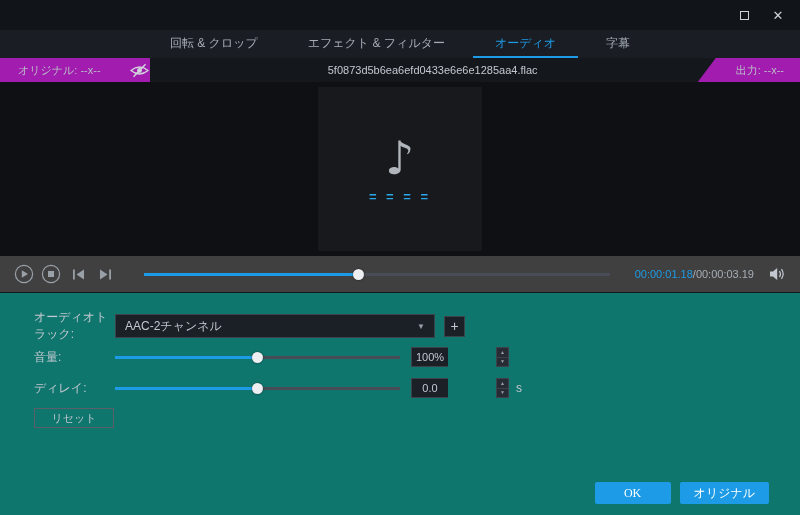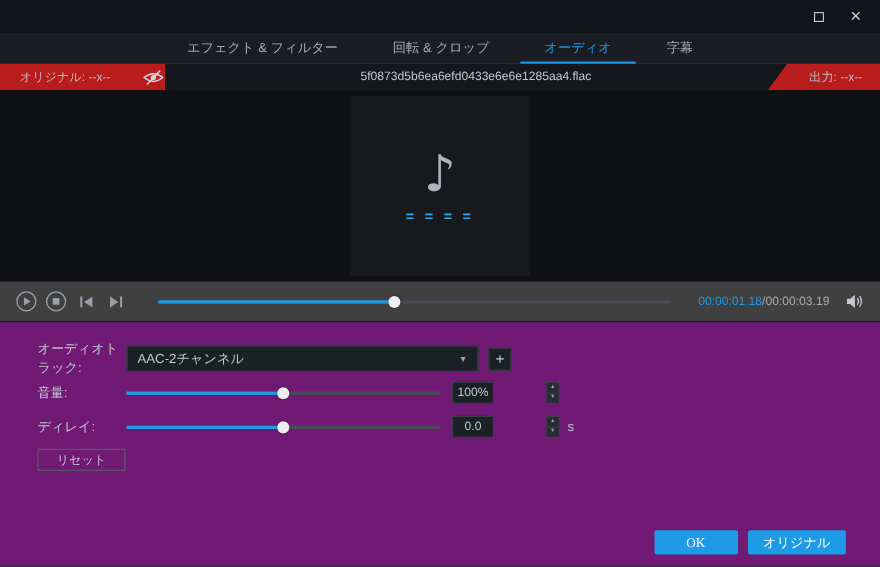--- a/index.html
+++ b/index.html
@@ -16,21 +16,21 @@
   .titlebar { height: 30px; background: #111419; display: flex; align-items: center; justify-content: flex-end; padding-right: 10px; gap: 10px; flex: 0 0 auto; }
   .win-btn { width: 24px; height: 20px; display: flex; align-items: center; justify-content: center; color: #ccd0d7; font-size: 13px; cursor: pointer; }
   .max-box { width: 9px; height: 9px; border: 1px solid #ccd0d7; display: block; }
 
   
   .tabbar { height: 28px; background: #1a1d24; display: flex; justify-content: center; align-items: stretch; gap: 6px; flex: 0 0 auto; }
   .tab { padding: 0 22px; display: flex; align-items: center; font-size: 12px; color: #a7adb6; cursor: pointer; border-bottom: 2px solid transparent; white-space: nowrap; }
   .tab.active { color: var(--accent); border-bottom-color: var(--accent); }
 
   
-  .filebar { height: 24px; background: #b91c1c; display: flex; align-items: stretch; font-size: 11px; flex: 0 0 auto; }
+  .filebar { height: 24px; background: #a21caf; display: flex; align-items: stretch; font-size: 11px; flex: 0 0 auto; }
   .fb-left { flex: 0 0 auto; display: flex; align-items: center; padding-left: 18px; gap: 28px; color: #b9bec6; }
   .fb-center { flex: 1 1 auto; background: #14171c; display: flex; align-items: center; justify-content: center; color: #c3c8d0; clip-path: polygon(0 0, 100% 0, calc(100% - 18px) 100%, 0 100%); margin-right: 4px; }
   .fb-right { flex: 0 0 auto; display: flex; align-items: center; padding: 0 16px; color: #b9bec6; }
   .eye { display: flex; align-items: center; cursor: pointer; }
 
   
   .preview { height: 174px; background: #0e1014; display: flex; align-items: center; justify-content: center; flex: 0 0 auto; }
   .thumb { width: 164px; height: 164px; background: #17191d; display: flex; flex-direction: column; align-items: center; justify-content: center; gap: 8px; }
   .note { font-size: 46px; color: #b0b5bc; line-height: 1; font-family: "DejaVu Sans", sans-serif; }
   .eq { font-size: 13px; font-weight: bold; color: #2aa7e8; letter-spacing: 3px; }
@@ -44,21 +44,21 @@
   .time .sep, .time .tot { color: #a7adb6; }
   .speaker { display: flex; align-items: center; cursor: pointer; }
 
   
   .slider { position: relative; height: 13px; cursor: pointer; }
   .slider .track { position: absolute; top: 5px; left: 0; right: 0; height: 3px; background: #474c56; }
   .slider .fill { position: absolute; top: 5px; left: 0; width: var(--p, 50%); height: 3px; background: var(--accent); }
   .slider .thumb { position: absolute; top: 1px; left: var(--p, 50%); width: 11px; height: 11px; margin-left: -5.5px; border-radius: 50%; background: #eceef1; box-shadow: 0 0 2px rgba(0,0,0,.6); }
 
   
-  .panel { flex: 1 1 auto; background: #701a75; border-top: 1px solid #15171c; display: flex; flex-direction: column; padding: 22px 0 0 34px; }
+  .panel { flex: 1 1 auto; background: #0f766e; border-top: 1px solid #15171c; display: flex; flex-direction: column; padding: 22px 0 0 34px; }
   .row { display: flex; align-items: center; margin-bottom: 9px; height: 22px; }
   .row .lbl { width: 81px; font-size: 12px; flex: 0 0 auto; }
   .dropdown { width: 320px; height: 24px; background: #1b1f26; border: 1px solid #3c414b; display: flex; align-items: center; padding: 0 9px; font-size: 12px; cursor: pointer; }
   .dd-val { flex: 1; }
   .dd-arrow { font-size: 8px; color: #9aa0a8; }
   .add-btn { width: 21px; height: 21px; border: 1px solid #3c414b; background: #1b1f26; margin-left: 9px; display: flex; align-items: center; justify-content: center; font-size: 14px; color: #c3c8d0; cursor: pointer; }
   .ctl-slider { width: 285px; flex: 0 0 auto; }
   .numbox { display: flex; margin-left: 11px; height: 20px; flex: 0 0 auto; gap: 48px; }
   .num-val { width: 37px; background: #1b1f26; border: 1px solid #3c414b; border-right: none; display: flex; align-items: center; justify-content: center; font-size: 11px; }
   .spin { width: 13px; display: flex; flex-direction: column; border: 1px solid #3c414b; }
@@ -81,22 +81,22 @@
   <div class="titlebar">
     <div class="win-btn">
       <span class="max-box"></span>
     </div>
     <div class="win-btn">
       <span>✕</span>
     </div>
   </div>
 
   <div class="tabbar">
+    <div class="tab">回転 &amp; クロップ</div>
     <div class="tab">エフェクト &amp; フィルター</div>
-    <div class="tab">回転 &amp; クロップ</div>
     <div class="tab active">オーディオ</div>
     <div class="tab">字幕</div>
   </div>
 
   <div class="filebar">
     <div class="fb-left">
       <span>オリジナル: --x--</span>
       <span class="eye">
         <svg width="21" height="15" viewBox="0 0 21 15">
           <path d="M2 7.5 Q10.5 0.5 19 7.5 Q10.5 14.5 2 7.5 Z" fill="none" stroke="#d2d6dc" stroke-width="1.3"></path>

